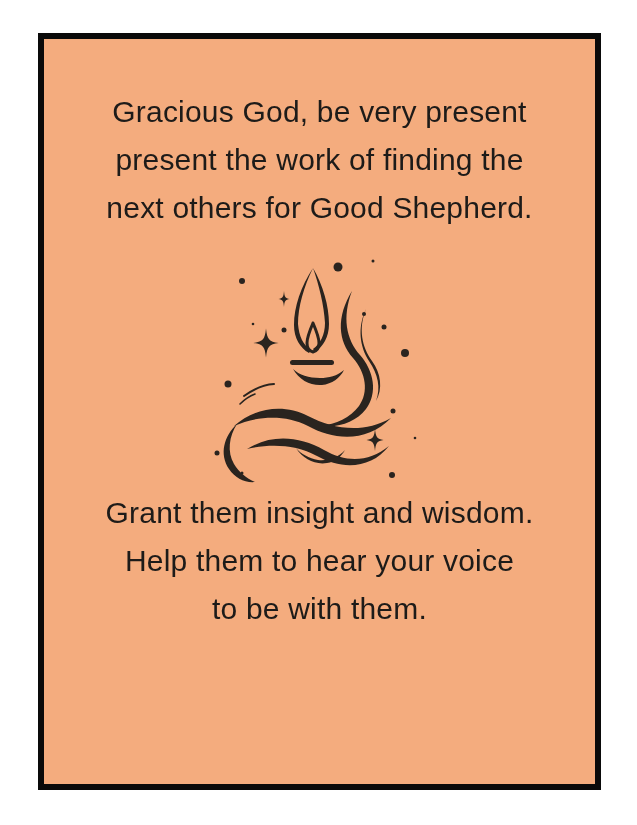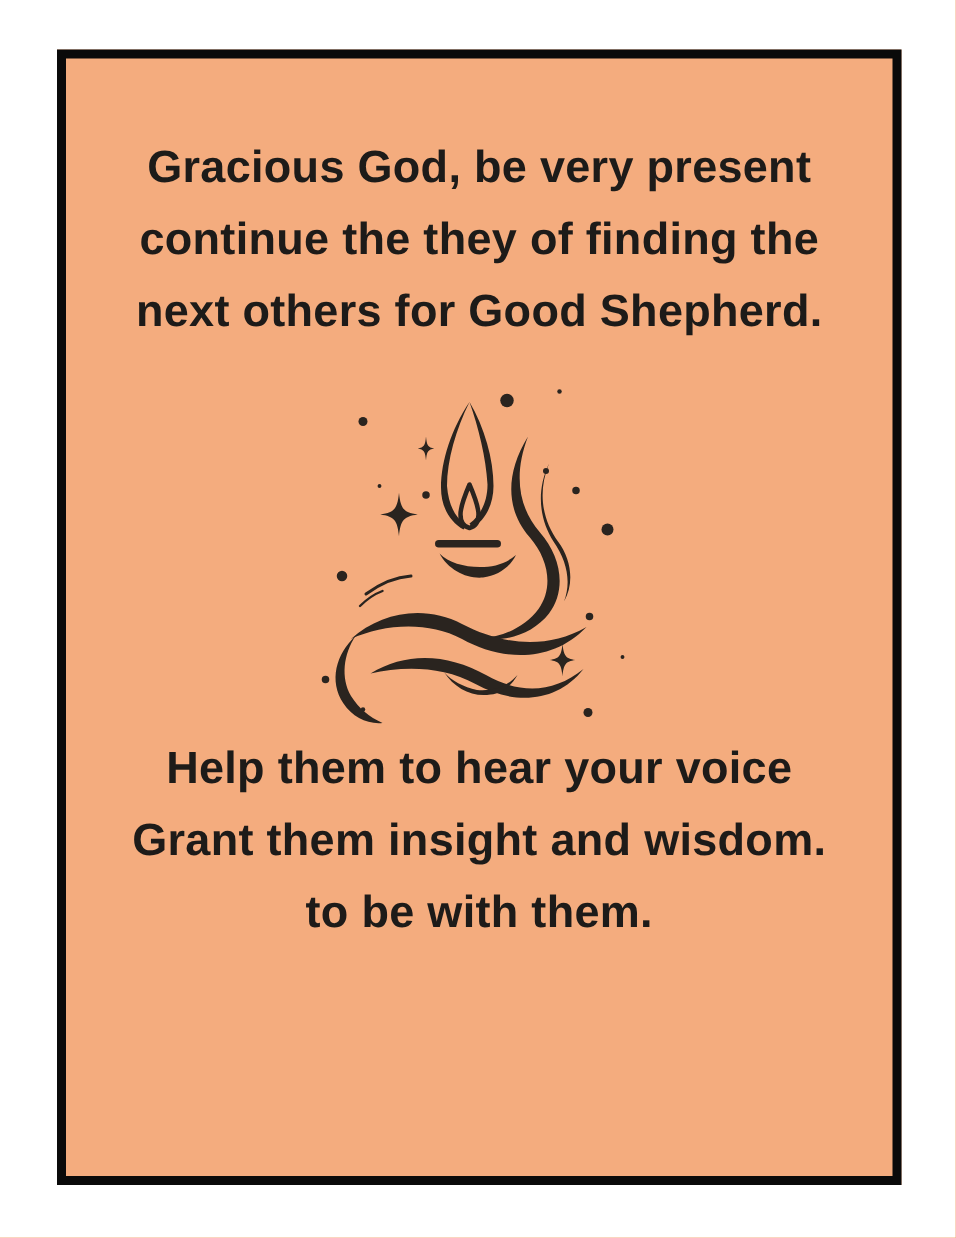--- a/index.html
+++ b/index.html
@@ -22,42 +22,42 @@
     background: var(--card-background, #f4ac7e);
     display: flex;
     flex-direction: column;
     align-items: center;
   }
   .prayer {
     text-align: center;
     color: var(--text, #1d1b19);
     font-size: 30px;
     line-height: 48px;
-    font-weight: 700;
+    font-weight: 400;
     letter-spacing: 0.2px;
   }
   .prayer .line { white-space: nowrap; }
   .prayer.top { margin-top: 49px; }
   .illustration {
     margin-top: 20px;
     width: 280px;
     height: 235px;
     color: var(--illustration, #2a241f);
   }
   .prayer.bottom { margin-top: 2px; }
 </style>
 </head>
 <body>
 
 <div class="page">
   <div class="card">
 
     <div class="prayer top">
       <div class="line">Gracious God, be very present</div>
-      <div class="line">continue the they of finding the</div>
+      <div class="line">present the work of finding the</div>
       <div class="line">next others for Good Shepherd.</div>
     </div>
 
     <div class="illustration">
       <svg viewBox="180 295 280 235" width="280" height="235" xmlns="http://www.w3.org/2000/svg">
         <defs>
           <path id="spark" d="M0,-10 C0.9,-2.5 2.5,-0.9 10,0 C2.5,0.9 0.9,2.5 0,10 C-0.9,2.5 -2.5,0.9 -10,0 C-2.5,-0.9 -0.9,-2.5 0,-10 Z"></path>
         </defs>
 
         <g fill="currentColor" stroke="none">
@@ -105,19 +105,19 @@
         </g>
 
         <g fill="none" stroke="currentColor" stroke-linecap="round">
           <path d="M244,439 Q259,428 274,427" stroke-width="2"></path>
           <path d="M240,447 Q247,440 255,437" stroke-width="1.6"></path>
         </g>
       </svg>
     </div>
 
     <div class="prayer bottom">
+      <div class="line">Grant them insight and wisdom.</div>
       <div class="line">Help them to hear your voice</div>
-      <div class="line">Grant them insight and wisdom.</div>
       <div class="line">to be with them.</div>
     </div>
 
   </div>
 </div>
 
 </body></html>

